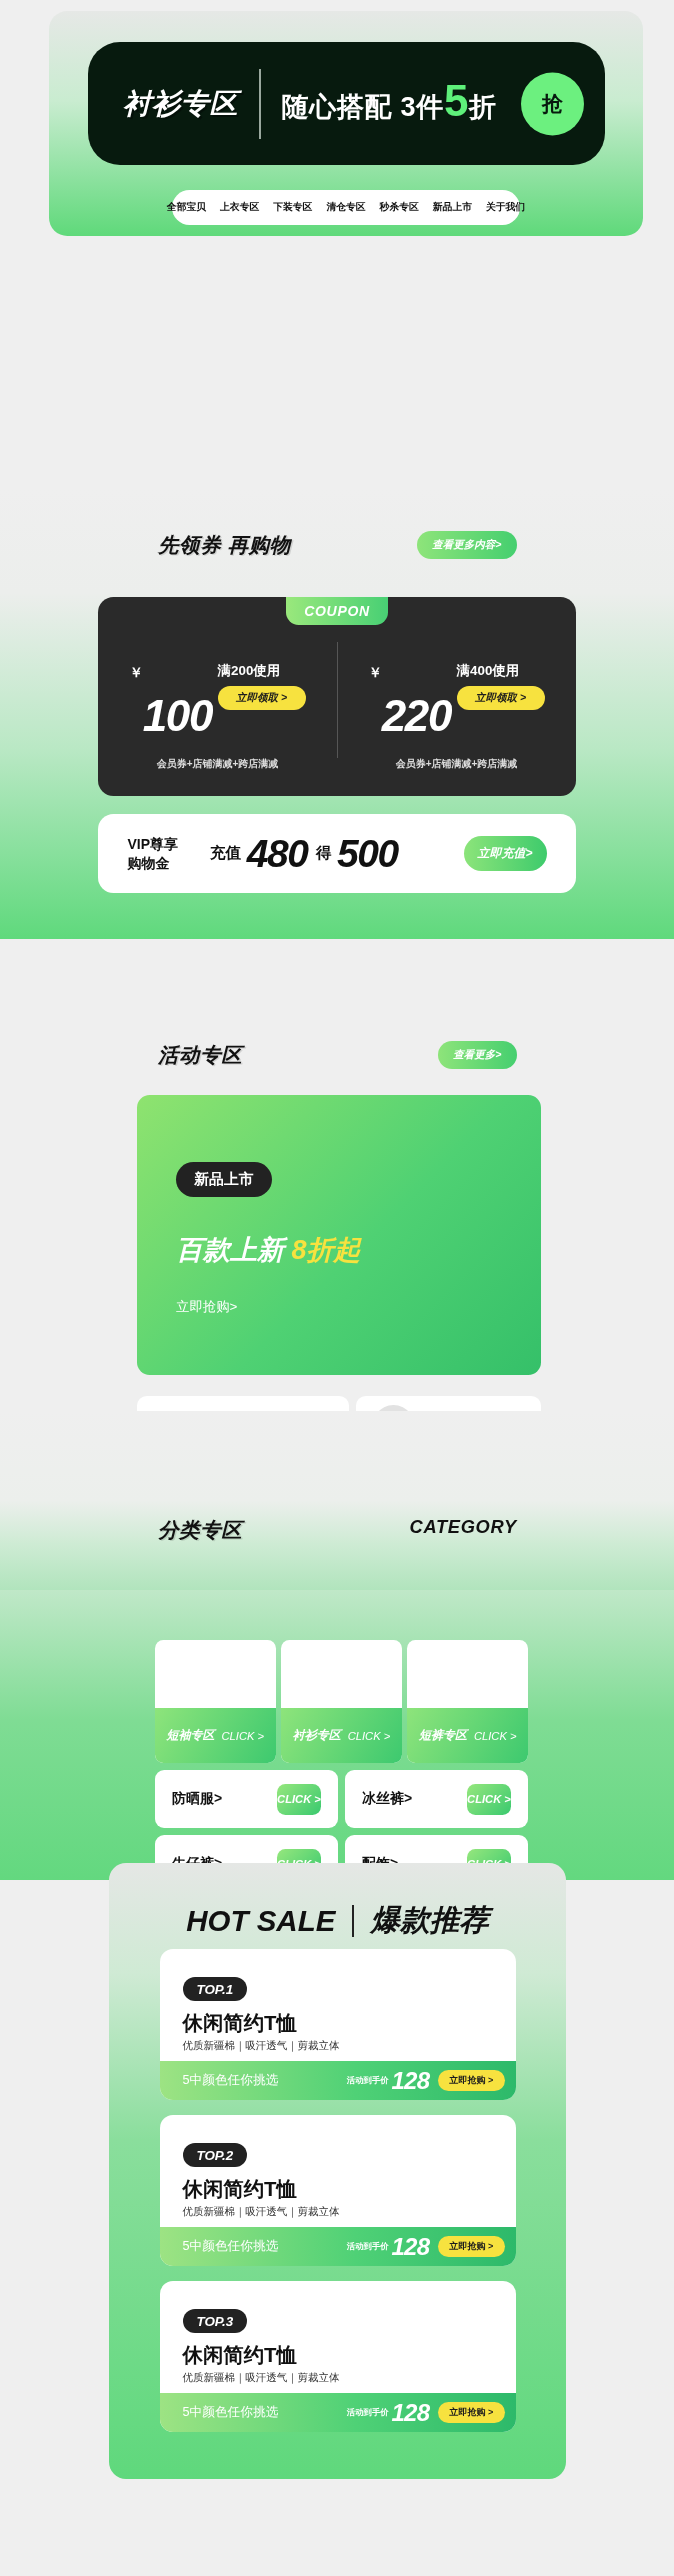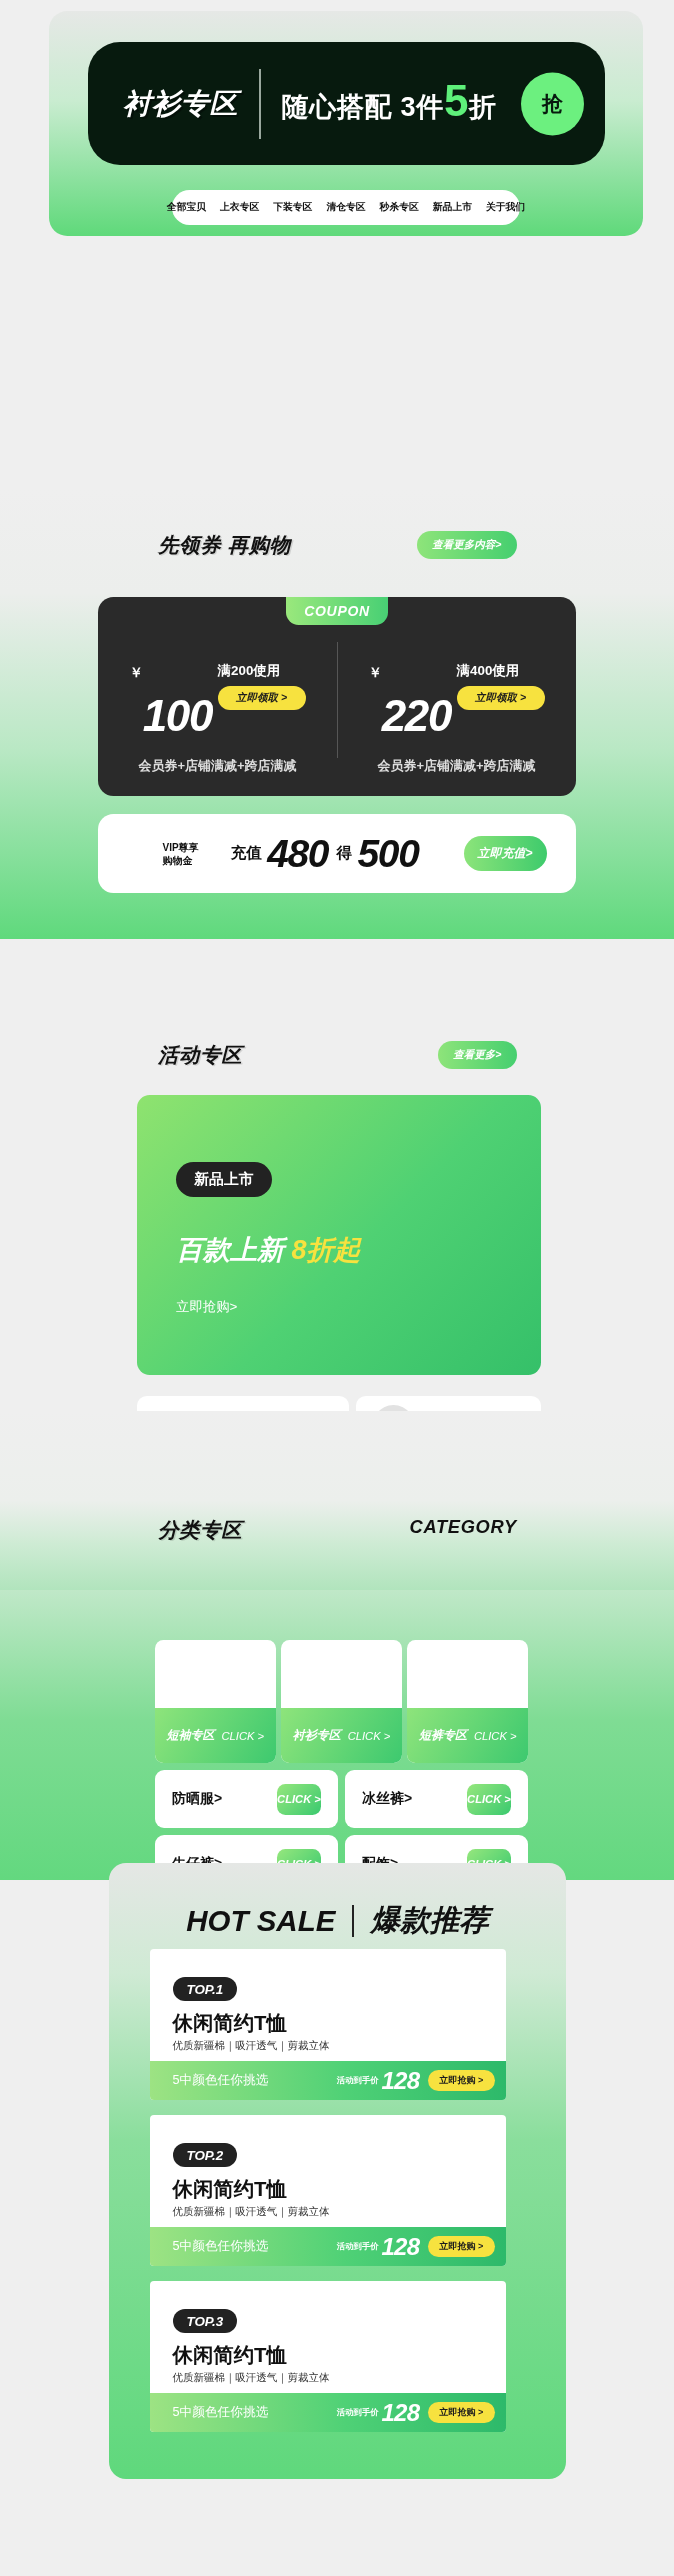--- a/index.html
+++ b/index.html
@@ -142,27 +142,27 @@
   .coupon-row{ display:flex; align-items:flex-start; justify-content:center; padding-top:14px; }
   .cp-yen{ color:#fff; font-size:13.4px; font-weight:bold; margin-top:8.4px; }
   .cp-amt{ color:#fff; font-size:44px; font-weight:bold; font-style:italic; line-height:.92; letter-spacing:-1.4px;margin-top:40px; }
   .cp-right{ margin-left:5.6px; margin-top:5.6px; }
   .cp-cond{ color:#fff; font-size:13.4px; font-weight:bold; }
   .cp-get{
     margin-top:6.3px; width:88px; height:24px; border-radius:12px; background:#f7e23f;
     display:flex; align-items:center; justify-content:center;
     color:#1d1d1d; font-size:10.5px; font-weight:bold; font-style:italic;
   }
-  .cp-note{ text-align:center; color:#ddd; font-size:13px; margin-top:21px; font-weight:bold; }
+  .cp-note{ text-align:center; color:#ddd; font-size:10px; margin-top:21px; font-weight:bold; }
   .vip-bar{
     position:absolute; left:98px; top:325px; width:478px; height:79px;
     background:#fff; border-radius:15.5px;
     display:flex; align-items:center; padding:0 29.5px;
   }
-  .vip-lbl{ font-size:10px; font-weight:bold; line-height:1.3; color:#111;margin-left:35px; }
+  .vip-lbl{ font-size:14px; font-weight:bold; line-height:1.3; color:#111; }
   .vip-pay{ font-size:15.5px; font-weight:bold; margin-left:32px; color:#111; }
   .vip-num{ font-size:39px; font-weight:bold; font-style:italic; color:#111; margin-left:5.6px; letter-spacing:-1.4px; }
   .vip-de{ font-size:15.5px; font-weight:bold; margin-left:8.4px; color:#111; }
   .vip-recharge{
     margin-left:auto; width:83px; height:35px; border-radius:17.6px;
     background:linear-gradient(90deg,#8ce47a,#3ecb6c);
     display:flex; align-items:center; justify-content:center;
     color:#fff; font-size:12px; font-weight:bold; font-style:italic;
   }
 
@@ -247,22 +247,22 @@
     background:linear-gradient(180deg,#e5e7e5 0%, #cfead4 18%, #8ade9c 45%, #5fd87c 100%);
   }
   .hot-title{
     position:absolute; left:0; top:38px; width:100%;
     display:flex; align-items:center; justify-content:center; gap:17px;
   }
   .hot-en{ font-size:29.5px; font-weight:bold; font-style:italic; color:#111; letter-spacing:0px; }
   .hot-sep{ width:1.4px; height:32px; background:#222; }
   .hot-cn{ font-size:29.5px; font-weight:bold; font-style:italic; color:#111; }
   .prod-card{
-    position:absolute; left:41px; width:356px; height:151px;
-    background:#fff; border-radius:4px; overflow:hidden;
+    position:absolute; left:51px; width:356px; height:151px;
+    background:#fff; border-radius:13px; overflow:hidden;
   }
   .prod-card.p1{ top:86px; } .prod-card.p2{ top:252px; } .prod-card.p3{ top:418px; }
   .top-badge{
     position:absolute; left:22.5px; top:28px;
     height:24px; padding:0 14px; border-radius:12px; background:#222;
     display:flex; align-items:center; justify-content:center;
     color:#fff; font-size:13.4px; font-weight:bold; font-style:italic;
   }
   .prod-name{ position:absolute; left:22.5px; top:60px; font-size:20.4px; font-weight:bold; color:#111; }
   .prod-desc{ position:absolute; left:22.5px; top:90px; font-size:10.5px; color:#333; }

